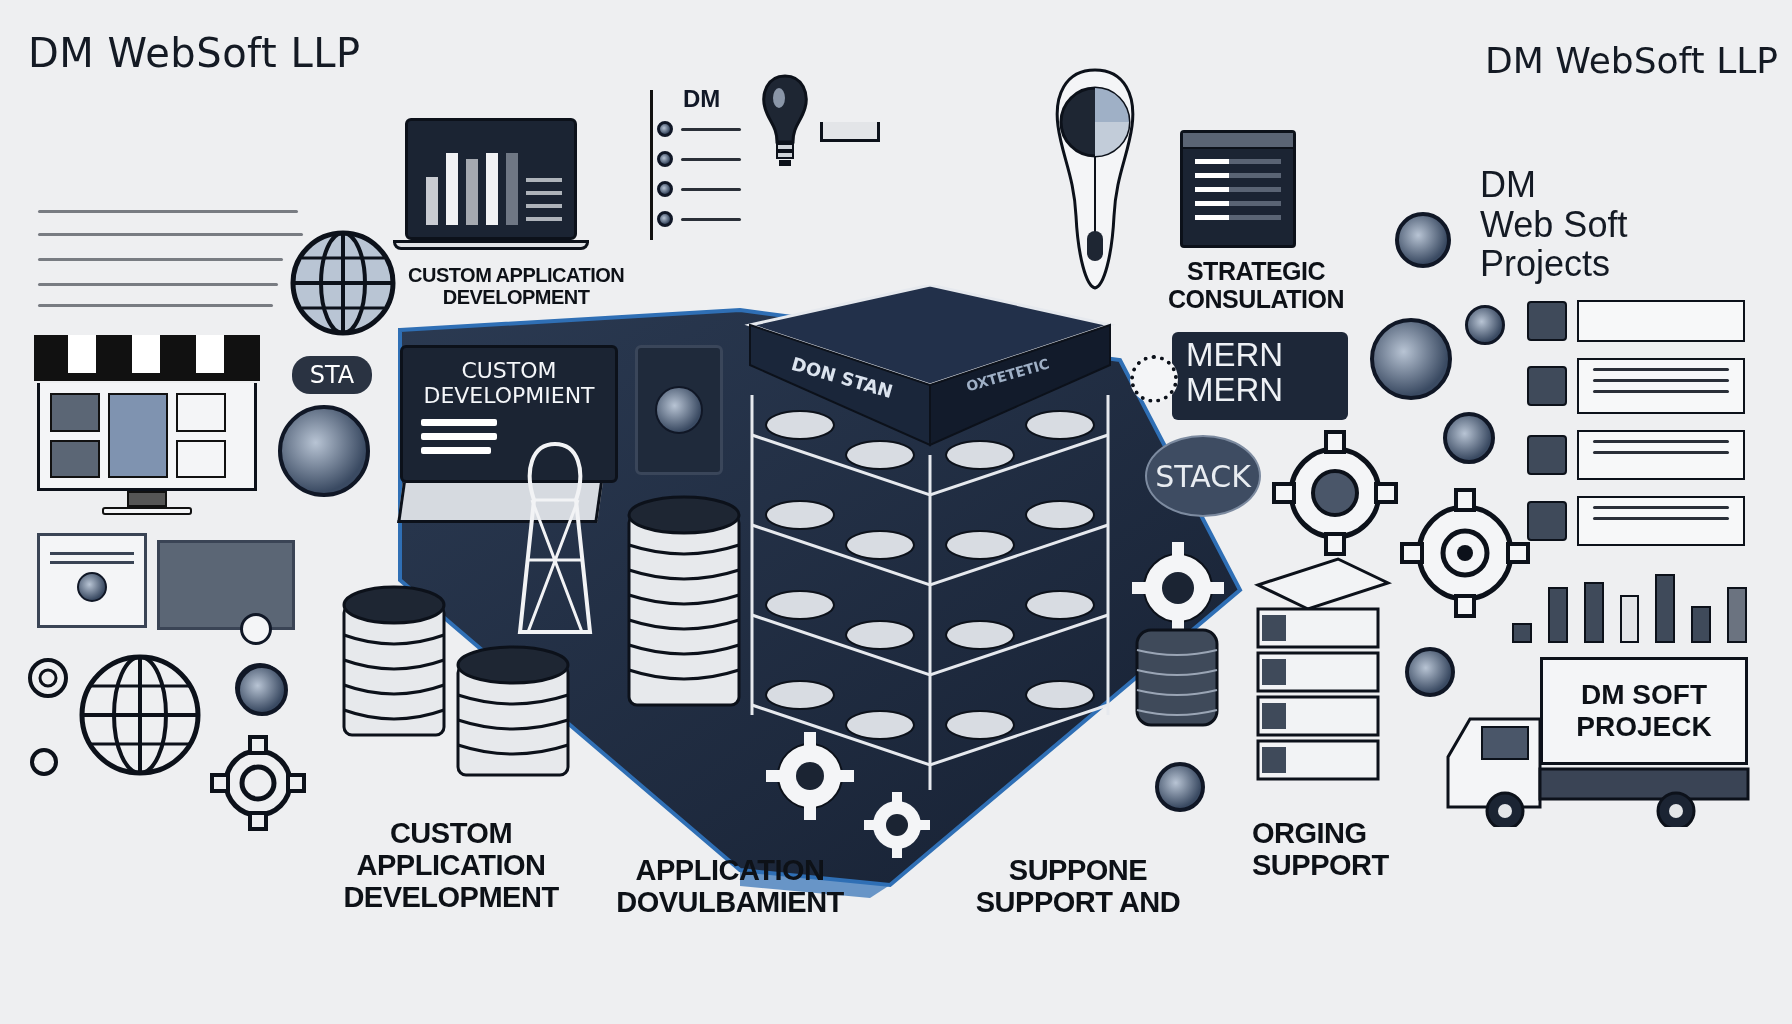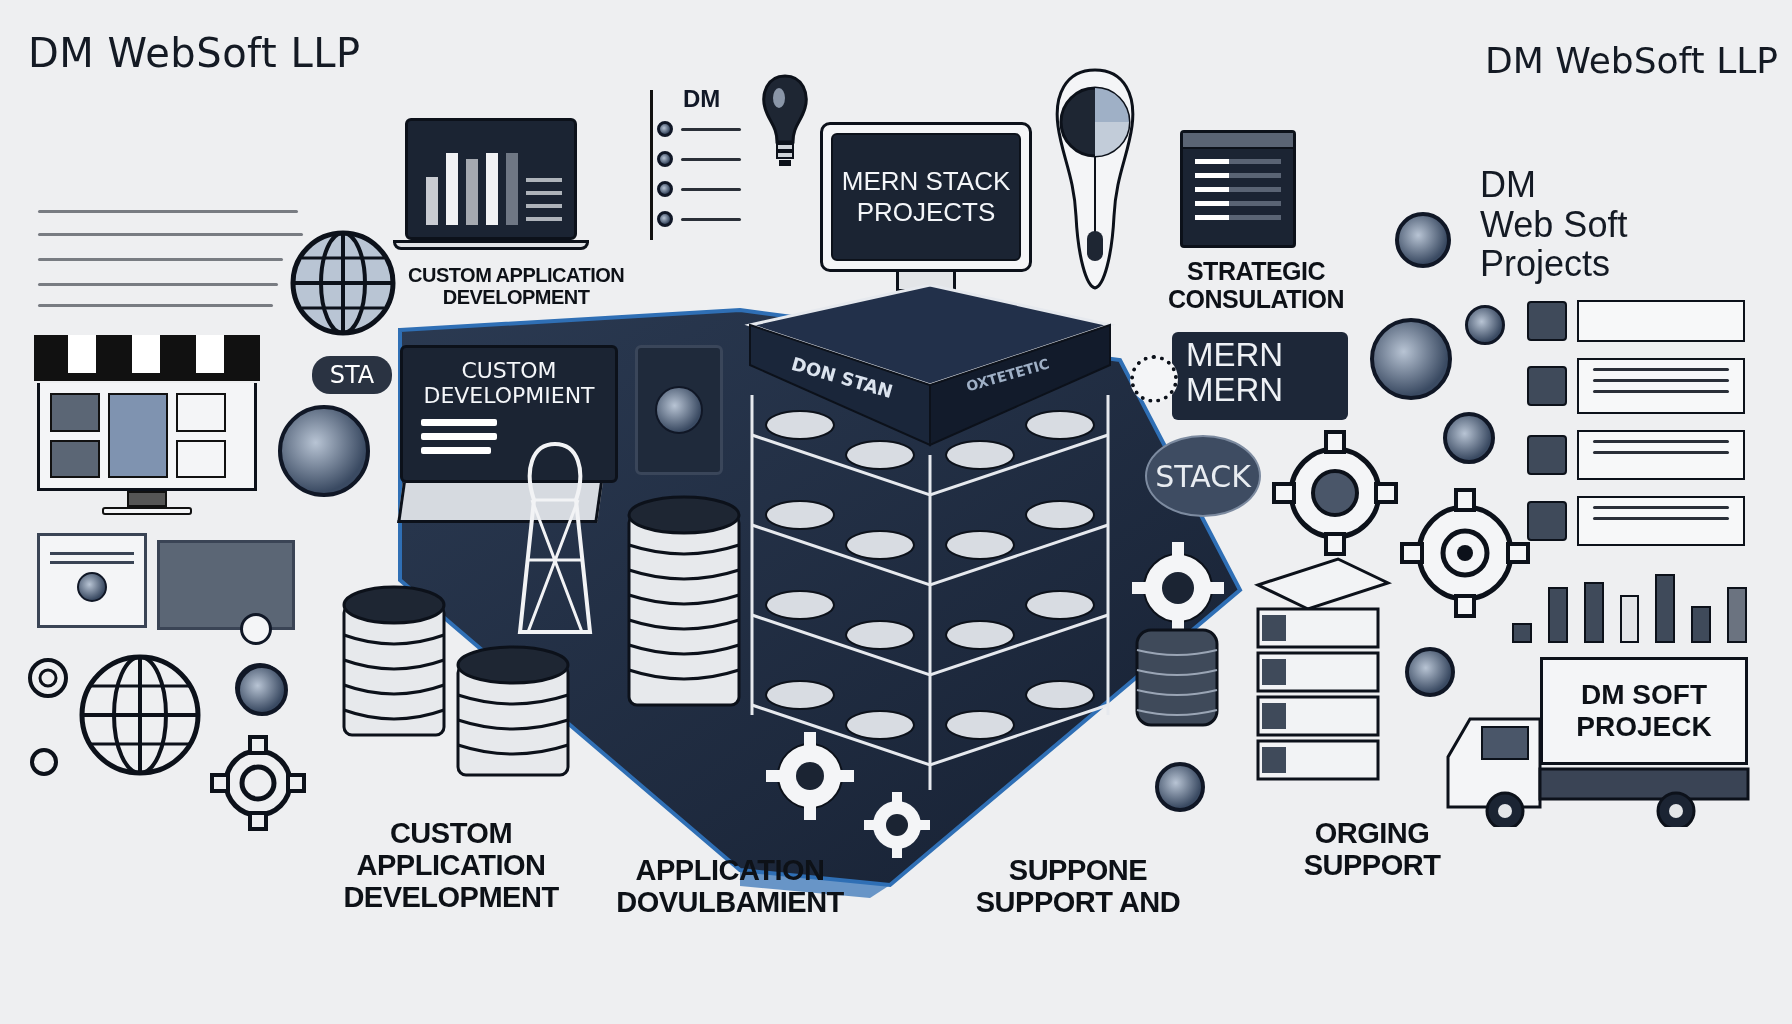--- a/index.html
+++ b/index.html
@@ -88,26 +88,20 @@
 
 <svg class="abs" style="left:755px;top:70px;" width="60" height="120">
   <path d="M30 6 C12 6 6 24 10 38 C14 52 22 56 22 72 L38 72 C38 56 46 52 50 38 C54 24 48 6 30 6Z" fill="#1e2633" stroke="#0c111a" stroke-width="3"></path>
   <ellipse cx="24" cy="28" rx="6" ry="10" fill="#8a96a8"></ellipse>
   <rect x="22" y="74" width="16" height="6" fill="#cfd3d8" stroke="#0c111a" stroke-width="2"></rect>
   <rect x="22" y="82" width="16" height="6" fill="#cfd3d8" stroke="#0c111a" stroke-width="2"></rect>
   <rect x="24" y="90" width="12" height="6" fill="#0c111a"></rect>
 </svg>
 
 <div class="abs" style="left:820px;top:122px;">
-  <div class="monitor-frame" style="width:212px;height:150px;">
-    <div class="dark-screen" style="width:100%;height:100%;border-width:2px;display:flex;flex-direction:column;justify-content:center;align-items:center;font-family:'Liberation Sans',sans-serif;font-size:26px;font-weight:400;line-height:1.2;">
-      <div>MERN STACK</div>
-      <div>PROJECTS</div>
-    </div>
-  </div>
   <div style="width:60px;height:20px;margin:0 auto;background:#e3e5e8;border:3px solid #0c111a;border-top:none"></div>
 </div>
 
 <svg class="abs" style="left:1050px;top:66px;" width="90" height="230">
   <path d="M45 4 C15 4 4 30 8 60 C12 90 24 110 26 150 C28 190 36 220 45 222 C54 220 62 190 64 150 C66 110 78 90 82 60 C86 30 75 4 45 4Z" fill="#f4f5f7" stroke="#0c111a" stroke-width="3"></path>
   <circle cx="45" cy="56" r="34" fill="#1e2633" stroke="#0c111a" stroke-width="3"></circle>
   <path d="M45 22 A34 34 0 0 1 79 56 L45 56Z" fill="#9fb0c6"></path>
   <path d="M45 56 L79 56 A34 34 0 0 1 45 90Z" fill="#c2ccd9"></path>
   <line x1="45" y1="90" x2="45" y2="180" stroke="#0c111a" stroke-width="2"></line>
   <rect x="37" y="165" width="16" height="30" rx="8" fill="#1e2633"></rect>
@@ -161,21 +155,21 @@
     <div style="background:#5b6675;border:2px solid #111"></div>
     <div style="background:#7f93b0;border:2px solid #111;grid-row:span 2"></div>
     <div style="border:2px solid #111"></div>
     <div style="background:#5b6675;border:2px solid #111"></div>
     <div style="border:2px solid #111"></div>
   </div>
   <div style="width:40px;height:16px;margin:0 auto;background:#555;border:2px solid #111"></div>
   <div style="width:90px;height:8px;margin:0 auto;background:#f4f5f7;border:2px solid #111;border-radius:3px"></div>
 </div>
 
-<div class="abs" style="left:312px;top:356px;width:80px;height:38px;background:#2a3342;border-radius:18px;color:#fff;font-size:24px;display:flex;align-items:center;justify-content:center;">STA</div>
+<div class="abs" style="left:292px;top:356px;width:80px;height:38px;background:#2a3342;border-radius:18px;color:#fff;font-size:24px;display:flex;align-items:center;justify-content:center;">STA</div>
 
 <div class="abs ring" style="left:278px;top:405px;width:92px;height:92px;"></div>
 
 <div class="abs" style="left:400px;top:345px;">
   <div class="dark-screen" style="width:218px;height:138px;padding:10px 18px;">
     <div style="text-align:center;font-size:22px;line-height:1.15;">
       <div>CUSTOM</div>
       <div>DEVELOPMIENT</div>
     </div>
     <div style="margin-top:10px;display:flex;flex-direction:column;gap:7px;">
@@ -437,16 +431,16 @@
   <div>DEVELOPMENT</div>
 </div>
 <div class="abs label-bold" style="left:610px;top:855px;font-size:29px;width:240px;">
   <div>APPLICATION</div>
   <div>DOVULBAMIENT</div>
 </div>
 <div class="abs label-bold" style="left:958px;top:855px;font-size:29px;width:240px;">
   <div>SUPPONE</div>
   <div>SUPPORT AND</div>
 </div>
-<div class="abs label-bold" style="left:1252px;top:818px;font-size:29px;width:240px;text-align:center;">
+<div class="abs label-bold" style="left:1252px;top:818px;font-size:29px;width:240px;text-align:left;">
   <div>ORGING</div>
   <div>SUPPORT</div>
 </div>
 
 </body></html>

